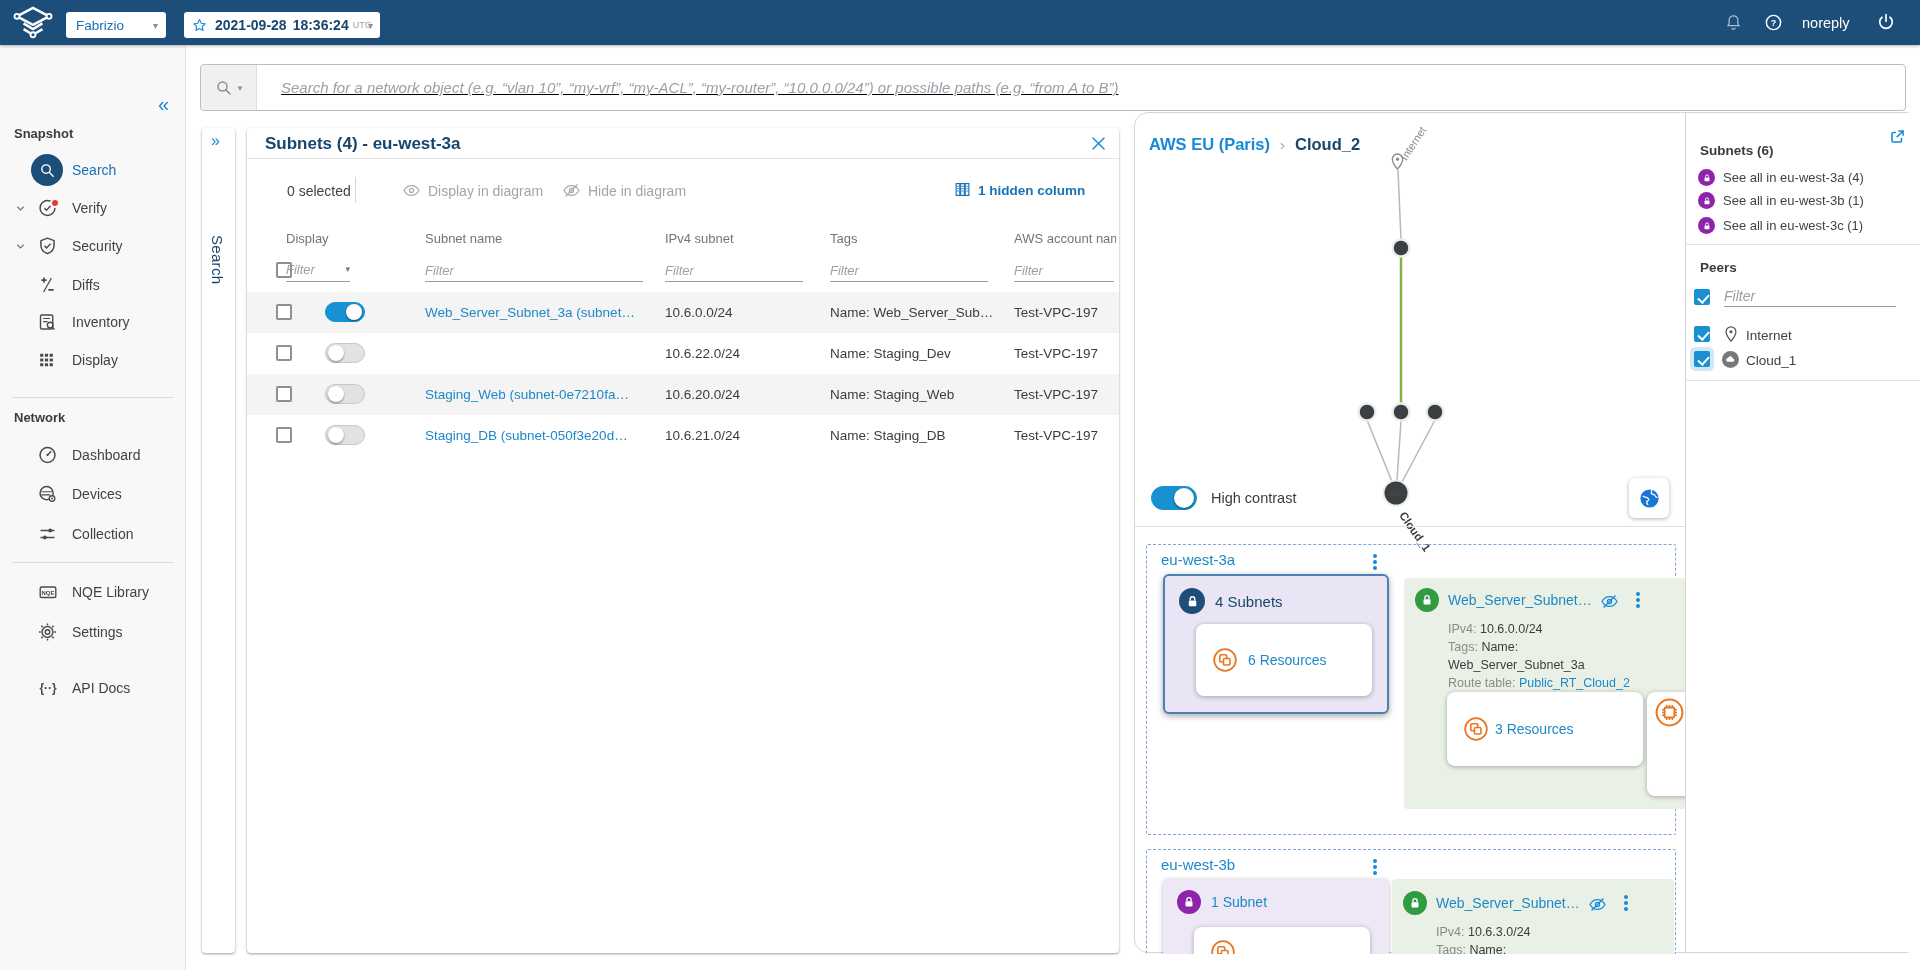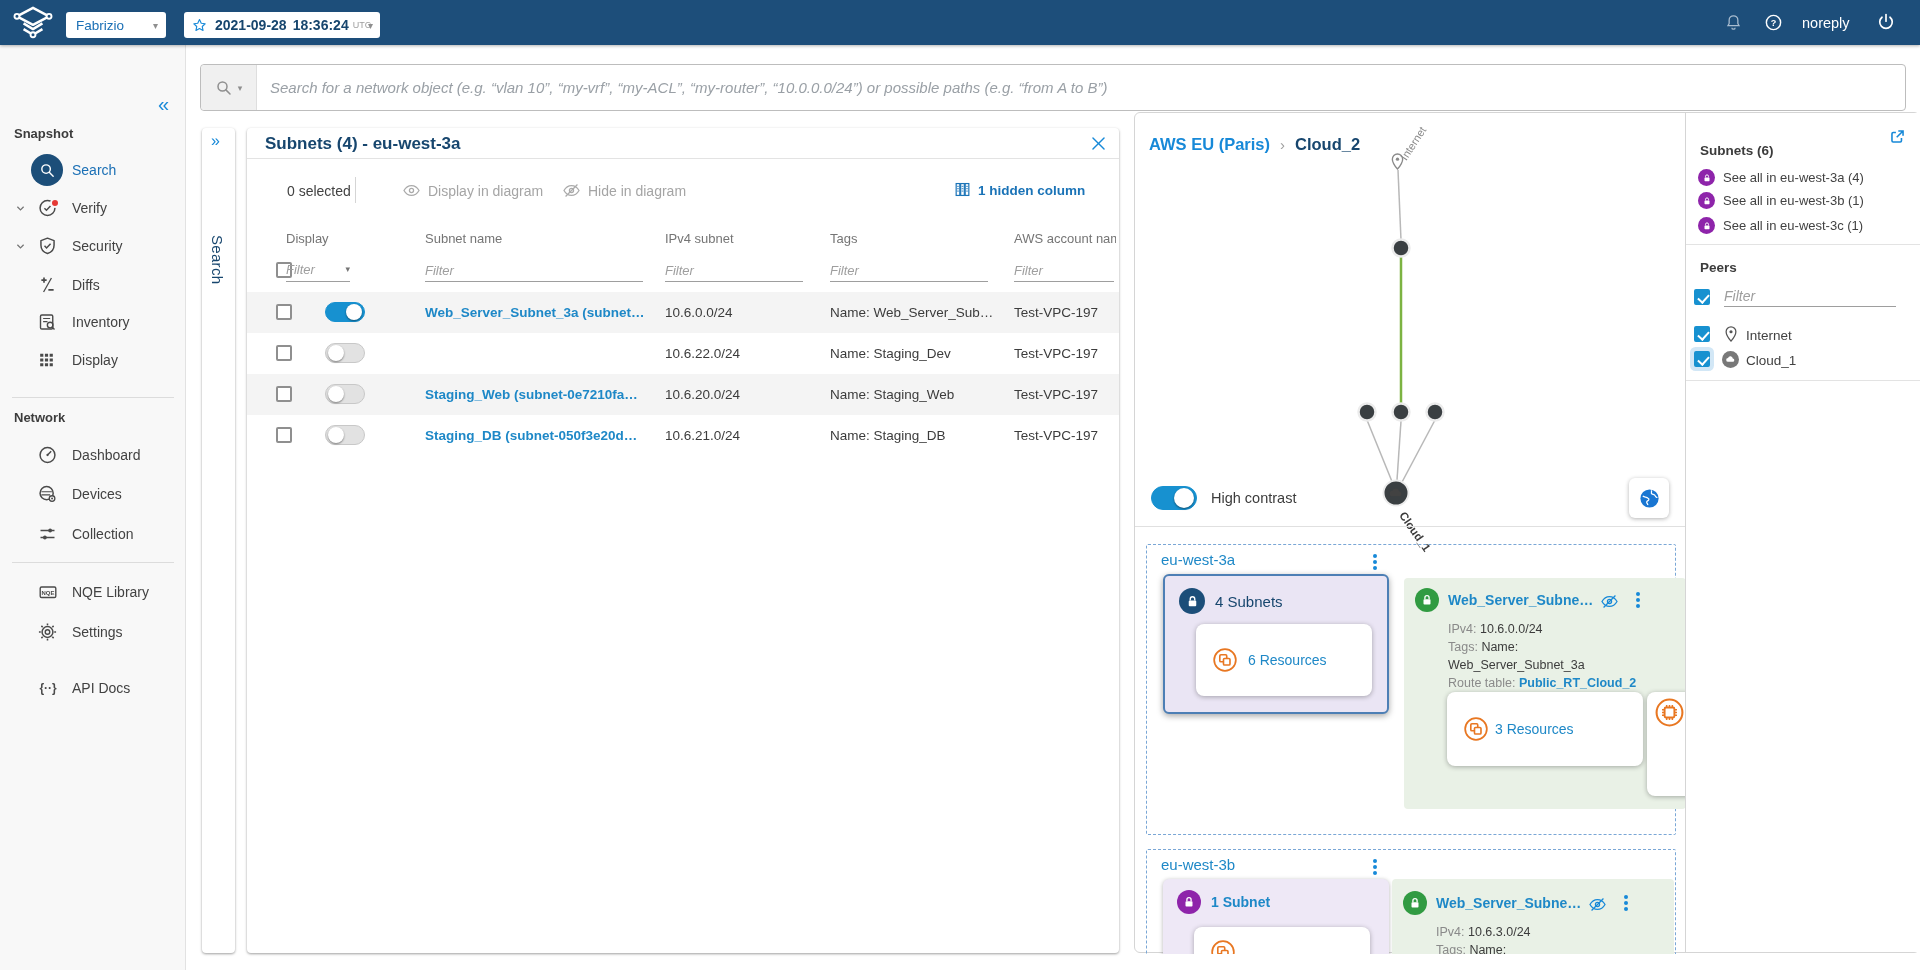--- a/index.html
+++ b/index.html
@@ -26,61 +26,61 @@
   .side-item .micon { position:absolute; left:37px; top:50%; transform:translateY(-50%); color:#4a4a4a; }
   .side-item .chev { position:absolute; left:13px; top:50%; transform:translateY(-50%); color:#757575; }
   .side-div { position:absolute; left:12px; width:162px; border-top:1px solid #dcdcdc; }
   .badge-dot { position:absolute; width:10px; height:10px; border-radius:50%; background:#e53935; border:2px solid #f8f8f8; }
 
   
   .searchbar { position:absolute; left:200px; top:64px; width:1706px; height:47px; background:#fff;
     border:1px solid #bdbdbd; border-radius:4px; display:flex; }
   .sb-left { width:56px; background:#f0f0f0; border-right:1px solid #dedede; border-radius:4px 0 0 4px;
     display:flex; align-items:center; justify-content:center; gap:5px; color:#8f8f8f; cursor:pointer; }
-  .searchbar input { flex:1; border:0; outline:none; padding:0 13px; font-size:15px;
-    font-family:"Liberation Sans","DejaVu Sans",sans-serif; background:transparent; }
+  .searchbar input { flex:1; border:0; outline:none; padding:0 24px; font-size:15px;
+    font-family:"Liberation Sans","DejaVu Sans",sans-serif; background:transparent;text-decoration:underline; }
   .searchbar input::placeholder { font-style:italic; color:#9aa0a6; }
 
   
   .card { position:absolute; background:#fff; border-radius:4px;
     box-shadow:0 1px 3px rgba(0,0,0,.28), 0 1px 2px rgba(0,0,0,.12); }
 
   
   .vtab-label { position:absolute; top:107px; left:24px; transform:rotate(90deg); transform-origin:0 0;
     font-size:15px; color:#17466e; white-space:nowrap; letter-spacing:.3px; }
 
   
   .panel-title { position:absolute; left:18px; top:6px; font-size:17px; font-weight:600; color:#17466e; }
   .thead { position:absolute; font-size:13px; color:#757575; white-space:nowrap; }
   .filter-underline { border:0; border-bottom:1px solid #9e9e9e; outline:none; font-size:13px;
     font-family:"Liberation Sans","DejaVu Sans",sans-serif; background:transparent; height:22px; }
   .filter-underline::placeholder { font-style:italic; color:#9e9e9e; }
   .trow { position:absolute; left:0; width:872px; height:41px; }
   .trow.alt { background:#f4f4f4; }
   .cell { position:absolute; top:0; bottom:0; display:flex; align-items:center; font-size:13.5px;
     color:#3c3c3c; white-space:nowrap; overflow:hidden; }
-  a.link { color:#1e88c7; text-decoration:none; cursor:pointer;font-weight:bold; }
+  a.link { color:#1e88c7; text-decoration:none; cursor:pointer; }
 
   .cb { position:absolute; width:16px; height:16px; border:2px solid #8f8f8f; border-radius:2px; background:#fff; cursor:pointer; }
   .cb.checked { background:#1791d0; border-color:#1791d0; }
   .cb.checked::after { content:""; position:absolute; left:4px; top:0.5px; width:5px; height:9px;
     border:solid #fff; border-width:0 2px 2px 0; transform:rotate(42deg); }
 
   .toggle { position:absolute; width:40px; height:20px; border-radius:10px; background:#e2e2e2;
     border:1px solid #c8c8c8; cursor:pointer; }
   .toggle .knob { position:absolute; top:1px; left:2px; width:16px; height:16px; border-radius:50%;
     background:#fff; box-shadow:0 1px 2px rgba(0,0,0,.45); }
   .toggle.on { background:#1791d0; border-color:#1791d0; }
   .toggle.on .knob { left:auto; right:2px; }
   .toggle.lg { width:46px; height:24px; border-radius:12px; }
   .toggle.lg .knob { width:20px; height:20px; }
 
   
   .diagram { position:absolute; left:1134px; top:112px; width:786px; height:841px;
-    border:1px solid #d5d5d5; border-radius:6px; background:#fff; }
+    border:1px solid #d5d5d5; border-radius:14px; background:#fff; }
   .crumb-root { font-size:16.5px; font-weight:700; color:#1789d8; cursor:pointer; }
   .crumb-sep { font-size:15px; color:#9e9e9e; margin:0 10px; }
   .crumb-cur { font-size:16.5px; font-weight:700; color:#17466e; }
   .rotlab { position:absolute; white-space:nowrap; font-size:11px; color:#8a8a8a; }
 
   .zones { position:absolute; left:0; top:414px; width:550px; height:427px; overflow:hidden; }
   .zone { position:absolute; border:1px dashed #7aa7d6; border-radius:2px; }
   .zone-name { position:absolute; left:14px; top:6px; font-size:15px; color:#1e88c7; cursor:pointer; }
   .kebab { position:absolute; width:16px; height:20px; cursor:pointer; }
   .kebab i { display:block; width:4px; height:4px; border-radius:50%; background:#1789d8; margin:2px auto 0; }

